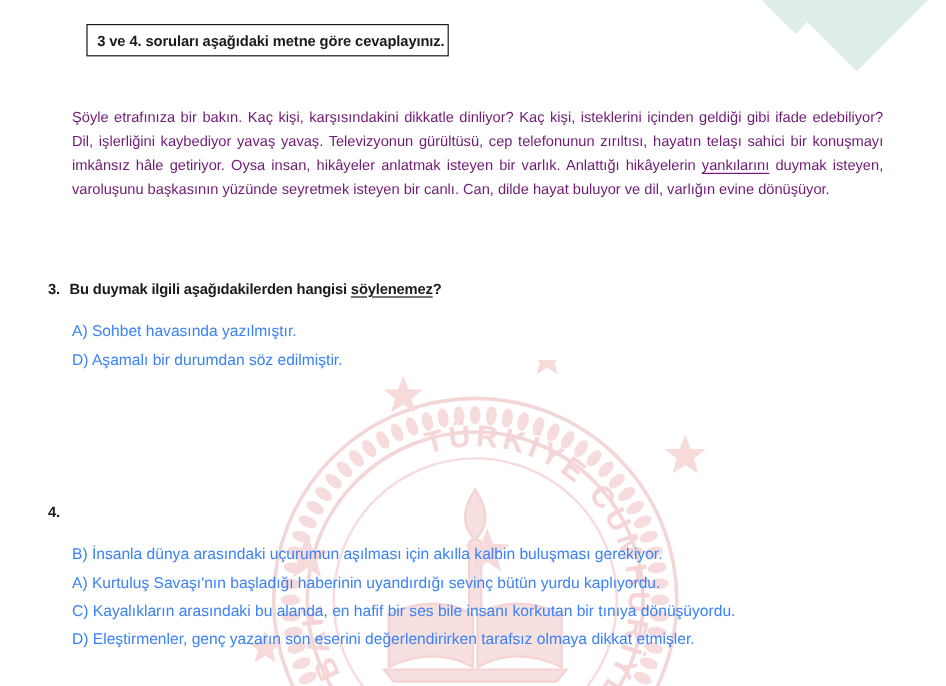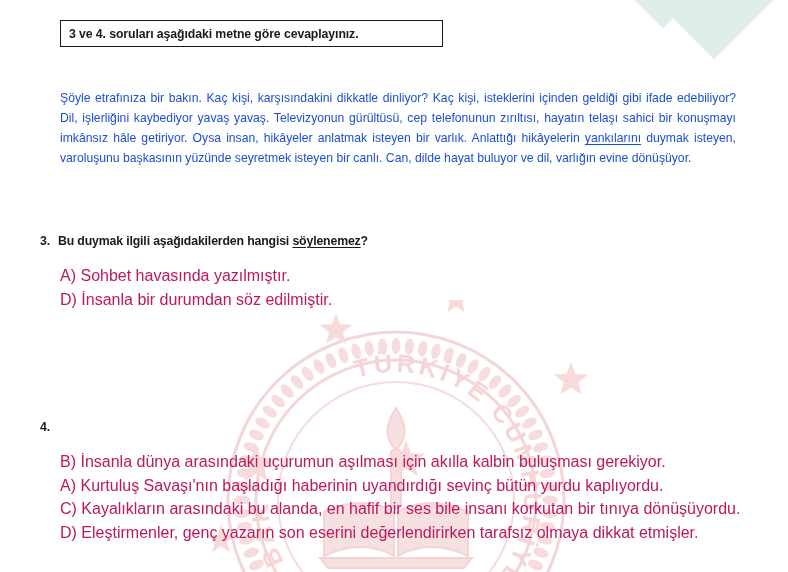--- a/index.html
+++ b/index.html
@@ -51,23 +51,23 @@
 
   
   #page {
     position: relative;
     z-index: 2;
     padding: 0;
   }
 
   #instruction-box {
     position: absolute;
-    left: 60px;
+    left: 72px;
     top: 20px;
-    width: 383px;
+    width: 302px;
     height: 27px;
     border: 1.6px solid #1a1a1a;
     display: flex;
     align-items: center;
     padding-left: 8px;
     background: transparent;
   }
   #instruction-box .txt {
     font-size: 12.3px;
     font-weight: bold;
@@ -77,41 +77,41 @@
 
   #passage {
     position: absolute;
     left: 60px;
     top: 76px;
     width: 676px;
     font-size: 12.2px;
     line-height: 20px;
     text-align: justify;
     text-justify: inter-word;
-    color: #1d4ed8;
+    color: #701a75;
   }
   #passage u { text-decoration: underline; text-underline-offset: 1.5px; }
 
   .question-block { position: absolute; left: 40px; width: 716px; }
   .q-head {
     display: flex;
     align-items: flex-start;
     font-size: 12.3px;
     font-weight: bold;
     line-height: 17px;
     letter-spacing: -0.15px;
   }
   .q-num { width: 18px; flex: 0 0 18px; }
   .q-text u { text-decoration: underline; text-underline-offset: 1.5px; }
 
   .options { margin-top: 14px; padding-left: 20px; }
   .option {
-    font-size: 16px;
+    font-size: 13px;
     line-height: 23.5px;
-    color: #be185d;
+    color: #3b82f6;
     white-space: nowrap;
   }
   .opt-letter { }
 
   #question-3 { top: 233px; }
   #question-4 { top: 419px; }
 </style>
 </head>
 <body>
 
@@ -256,21 +256,21 @@
       <span class="q-num">3.</span>
       <span class="q-text"><span>Bu duymak ilgili aşağıdakilerden hangisi </span><u>söylenemez</u><span>?</span></span>
     </div>
     <div class="options">
       <div class="option">
         <span class="opt-letter">A)</span>
         <span>Sohbet havasında yazılmıştır.</span>
       </div>
       <div class="option">
         <span class="opt-letter">D)</span>
-        <span>İnsanla bir durumdan söz edilmiştir.</span>
+        <span>Aşamalı bir durumdan söz edilmiştir.</span>
       </div>
     </div>
   </div>
 
   <div class="question-block" id="question-4">
     <div class="q-head">
       <span class="q-num">4.</span>
     </div>
     <div class="options">
       <div class="option">

